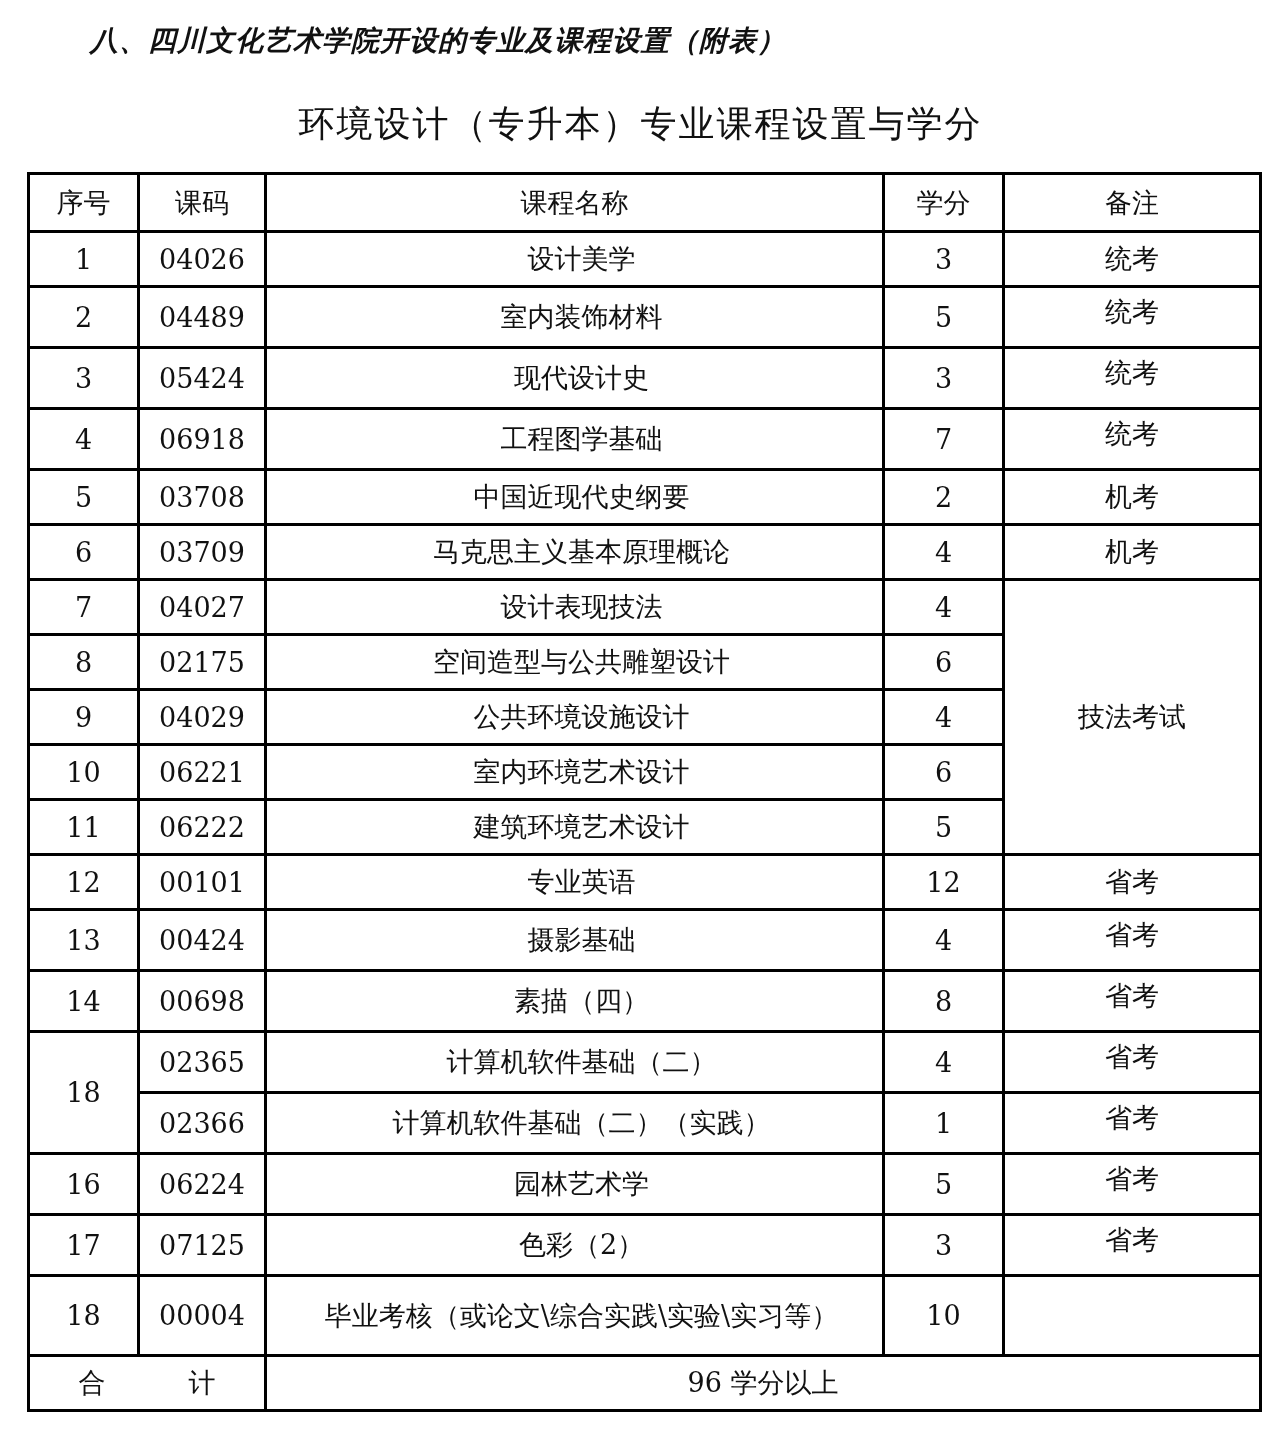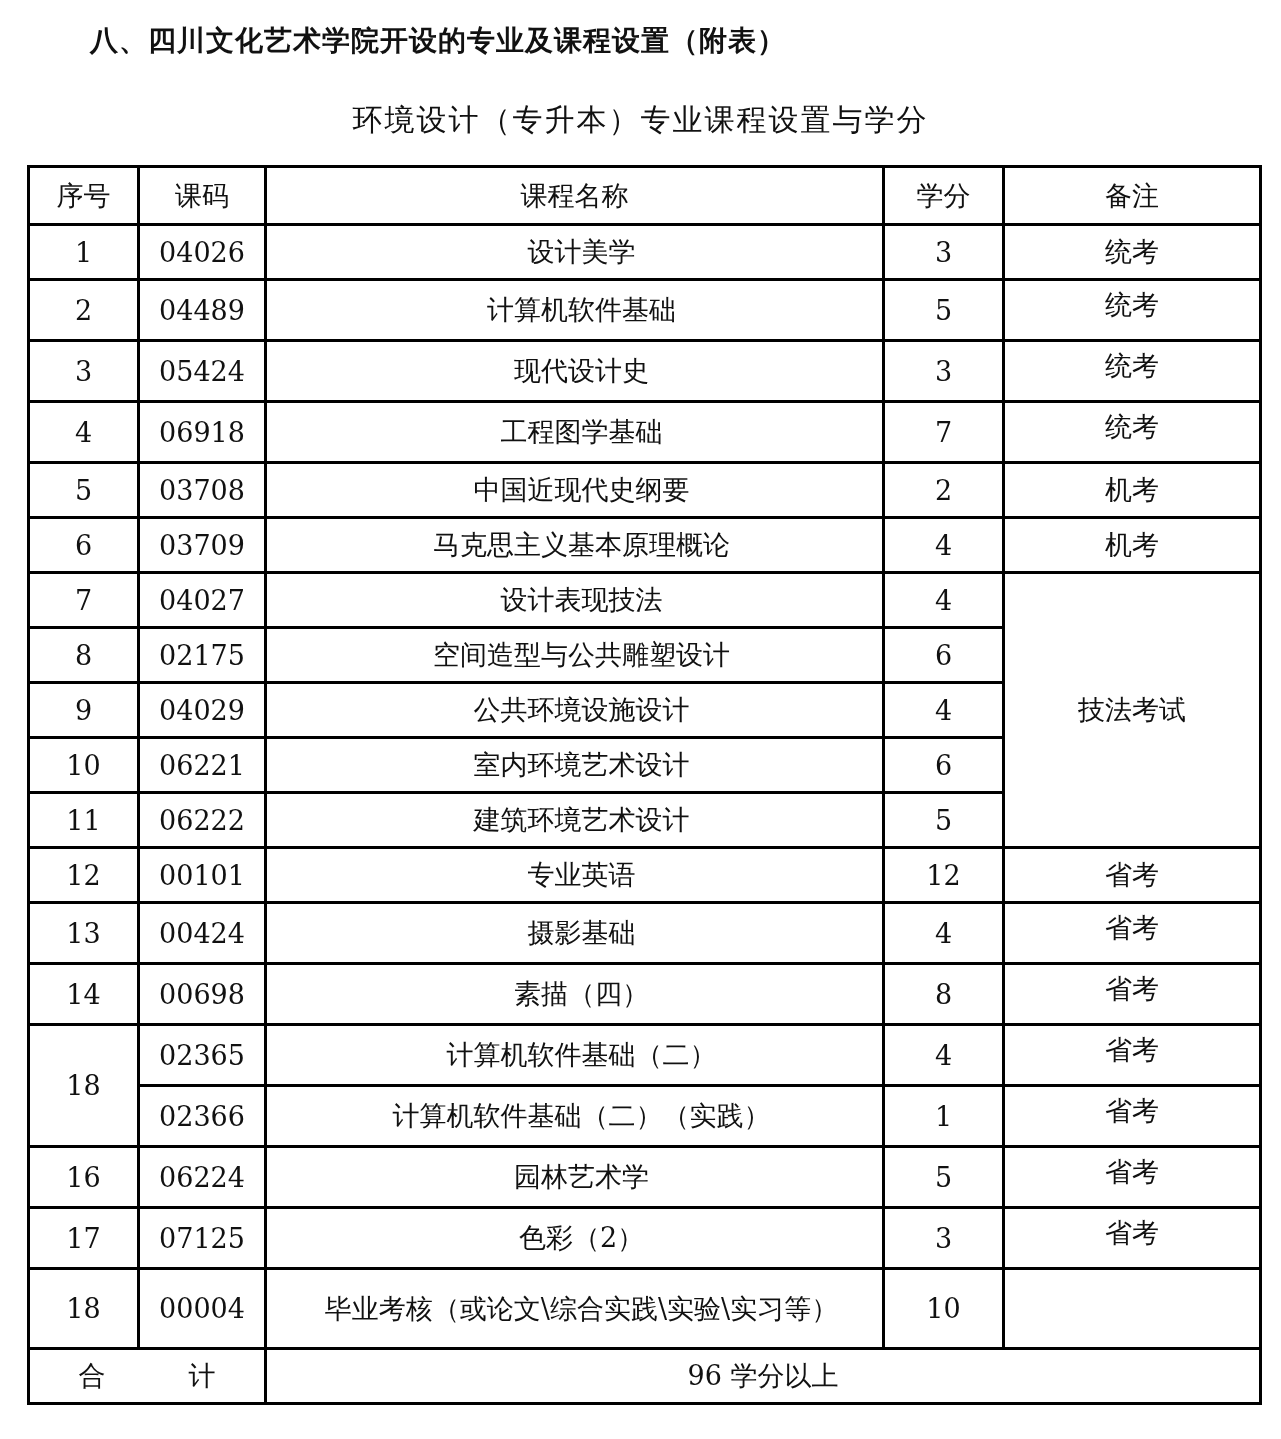--- a/index.html
+++ b/index.html
@@ -1,19 +1,19 @@
 <!DOCTYPE html>
 <html><head>
 <meta charset="utf-8">
 <style>
   html, body { margin:0; padding:0; background:#ffffff; }
   body { width:1281px; height:1439px; position:relative; font-family:"DejaVu Serif","Liberation Serif",serif; color:#111; overflow:hidden; }
-  .heading { position:absolute; left:90px; top:22px; font-size:28px; font-family:"DejaVu Sans","Liberation Sans",sans-serif; font-weight:bold; letter-spacing:1px; }
-  .title { position:absolute; left:0; width:1281px; top:100px; text-align:center; font-size:30px; letter-spacing:2px; }
-  table { position:absolute; left:27px; top:165px; border-collapse:collapse; table-layout:fixed; width:1232px; }
+  .heading { position:absolute; left:90px; top:22px; font-size:28px; font-family:"DejaVu Sans","Liberation Sans",sans-serif; font-weight:bold; letter-spacing:1px;font-style:italic; }
+  .title { position:absolute; left:0; width:1281px; top:100px; text-align:center; font-size:36px; letter-spacing:2px; }
+  table { position:absolute; left:27px; top:172px; border-collapse:collapse; table-layout:fixed; width:1232px; }
   td, th { border:3px solid #000; padding:0; font-weight:normal; font-size:27px; height:52px; text-align:center; vertical-align:middle; }
   th { height:55px; }
   td.name { text-align:center; padding-left:14px; line-height:34px; }
   td.note-top { vertical-align:top; padding-top:6px; }
   tr.tall td { height:77px;margin-left:28px; }
   tr.total td { height:52px; }
   col.c1 { width:110px; } col.c2 { width:127px; } col.c3 { width:618px; } col.c4 { width:120px; } col.c5 { width:257px; }
 </style>
 </head>
 <body>
@@ -40,21 +40,21 @@
   <tr>
     <td>1</td>
     <td>04026</td>
     <td class="name">设计美学</td>
     <td>3</td>
     <td>统考</td>
   </tr>
   <tr>
     <td>2</td>
     <td>04489</td>
-    <td class="name">计算机软件基础</td>
+    <td class="name">室内装饰材料</td>
     <td>5</td>
     <td class="note-top">统考</td>
   </tr>
   <tr>
     <td>3</td>
     <td>05424</td>
     <td class="name">现代设计史</td>
     <td>3</td>
     <td class="note-top">统考</td>
   </tr>

